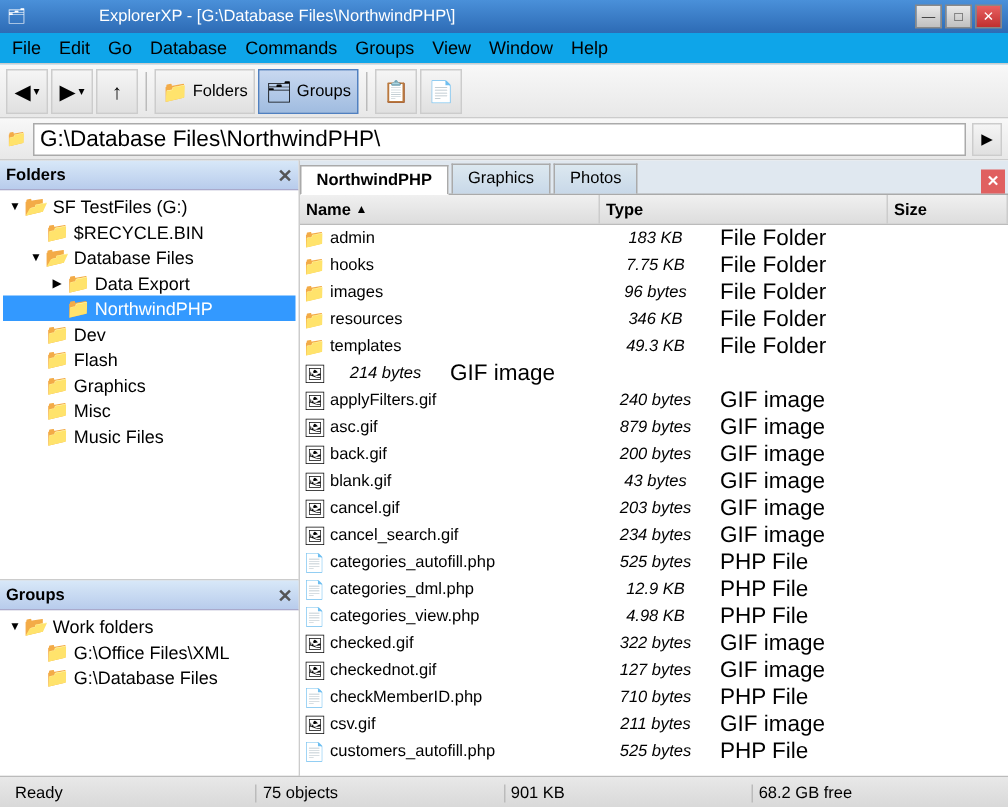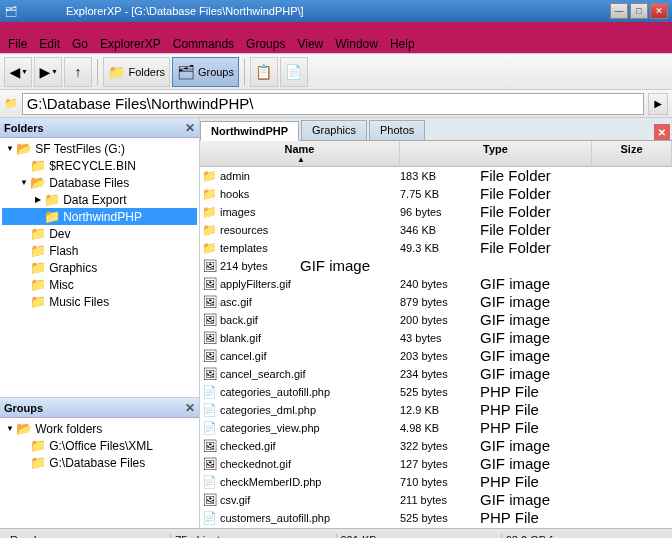--- a/index.html
+++ b/index.html
@@ -43,24 +43,24 @@
       align-items: center;
       justify-content: center;
       font-size: 9px;
       cursor: pointer;
       color: #333;
     }
     .win-btn.close-btn { background: linear-gradient(to bottom, #e86060, #c03030); color: white; }
 
     
     #menu-bar {
-      background: #be185d;
-      height: 32px;
-      display: flex;
-      align-items: flex-end;
+      background: #0ea5e9;
+      height: 21px;
+      display: flex;
+      align-items: center;
       border-bottom: 1px solid #ccc;
       padding: 0 2px;
     }
     .menu-item {
       padding: 2px 6px;
       cursor: pointer;
       font-size: 12px;
     }
 
     
@@ -256,42 +256,41 @@
     }
     .col-header {
       padding: 2px 4px;
       font-size: 11px;
       font-weight: bold;
       border-right: 1px solid #ccc;
       cursor: pointer;
       display: flex;
       align-items: center;
       user-select: none;
-      flex-direction: column;
     }
     .col-name { width: 200px; }
     .col-size { width: 80px; }
     .col-type { flex: 1; }
     .sort-arrow { margin-left: 3px; font-size: 8px; }
 
     #file-list {
       flex: 1;
       overflow-y: auto;
       background: white;
     }
     .file-row {
       display: flex;
       align-items: center;
       height: 18px;
       cursor: pointer;
       border-bottom: 1px solid transparent;
     }
     .file-icon { width: 20px; display: flex; align-items: center; justify-content: center; font-size: 12px; flex-shrink: 0; }
     .file-name { width: 180px; font-size: 11px; overflow: hidden; white-space: nowrap; }
-    .file-size { width: 80px; font-size: 11px; text-align: left; padding-right: 6px; }
+    .file-size { width: 80px; font-size: 11px; text-align: center; padding-right: 6px; font-style: italic; }
     .file-type { flex: 1; font-size: 15px; }
 
     
     #status-bar {
       height: 22px;
       background: linear-gradient(to bottom, #e8e8e8, #d8d8d8);
       border-top: 1px solid #bbb;
       display: flex;
       align-items: center;
       padding: 0 6px;
@@ -314,21 +313,21 @@
     <div class="win-btn">—</div>
     <div class="win-btn">□</div>
     <div class="win-btn close-btn">✕</div>
   </div>
 </div>
 
 <div id="menu-bar">
     <div class="menu-item">File</div>
     <div class="menu-item">Edit</div>
     <div class="menu-item">Go</div>
-    <div class="menu-item">ExplorerXP</div>
+    <div class="menu-item">Database</div>
     <div class="menu-item">Commands</div>
     <div class="menu-item">Groups</div>
     <div class="menu-item">View</div>
     <div class="menu-item">Window</div>
     <div class="menu-item">Help</div>
   </div>
 
 <div id="toolbar">
   <div class="tb-btn">
     <span>◀</span>

